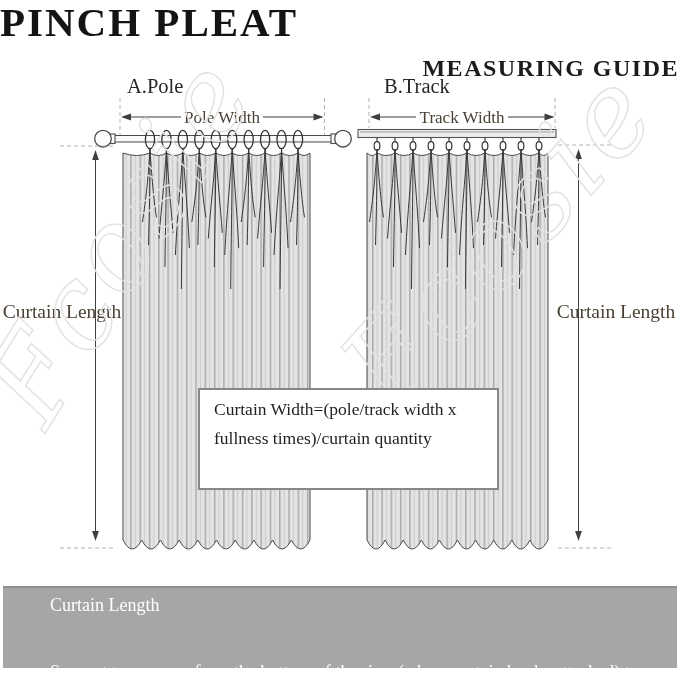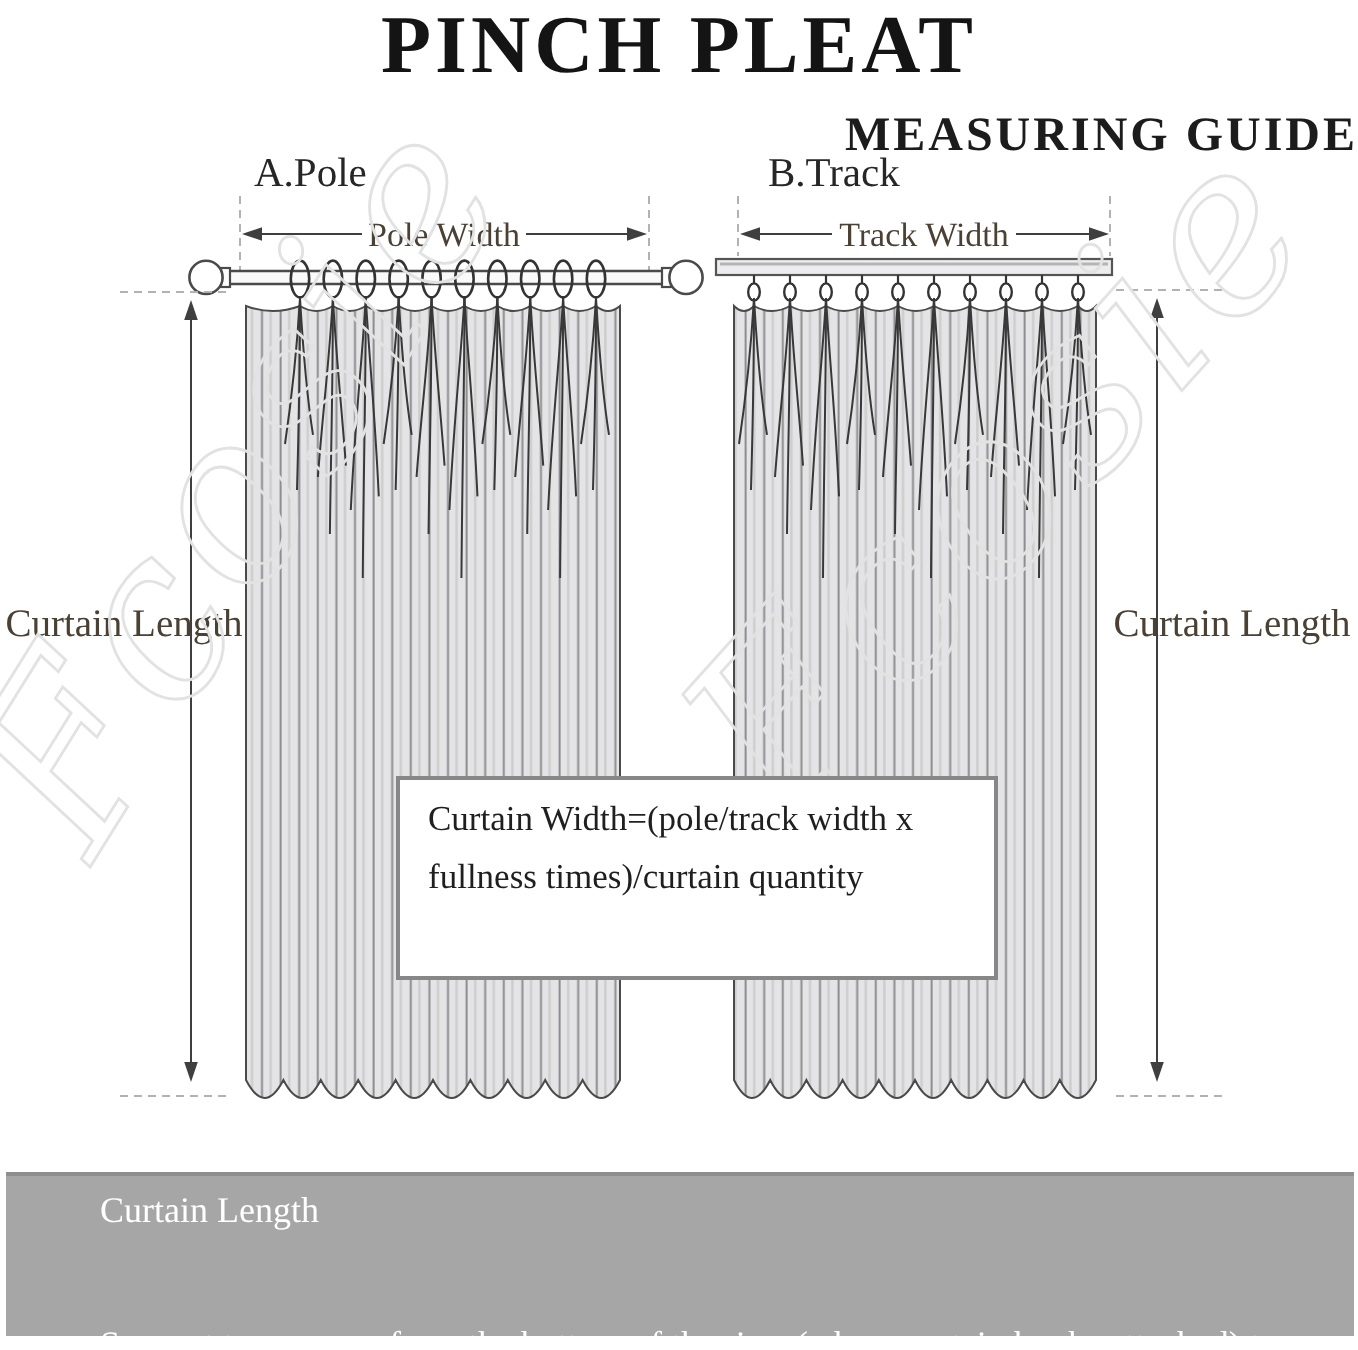--- a/index.html
+++ b/index.html
@@ -1,21 +1,21 @@
 <!DOCTYPE html>
 <html><head>
 <meta charset="utf-8">
 <style>
   html,body{margin:0;padding:0;}
   body{
     width:679px;height:675px;position:relative;overflow:hidden;
     background:#ffffff;font-family:"Liberation Serif",serif;
   }
   .title{
-    position:absolute;top:0px;left:0;right:0;text-align:center;
+    position:absolute;top:0px;left:0;right:0;text-align:left;
     font-size:41px;font-weight:bold;letter-spacing:2px;color:#141414;line-height:44px;
   }
   .subtitle{
     position:absolute;top:44px;left:0;right:0;text-align:right;
     font-size:24px;font-weight:bold;letter-spacing:1.5px;color:#1c1c1c;line-height:24px;margin-top:12px;
   }
   svg.diagram{position:absolute;left:0;top:0;}
   .dash{stroke:#b2b2b2;stroke-width:1;stroke-dasharray:4 3;fill:none;}
   .dim{stroke:#3f3f3f;stroke-width:1;fill:none;}
   .ah{fill:#3f3f3f;stroke:none;}

